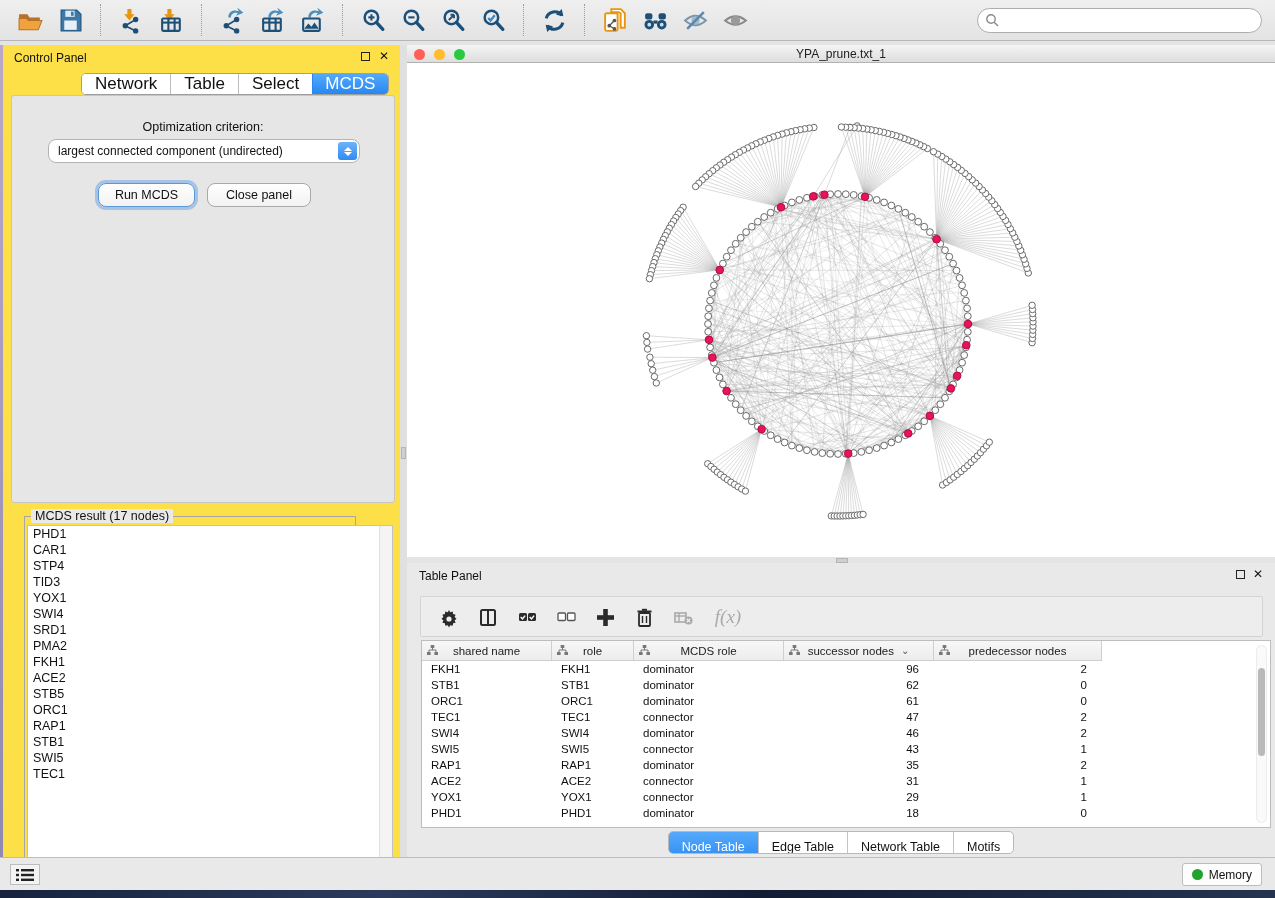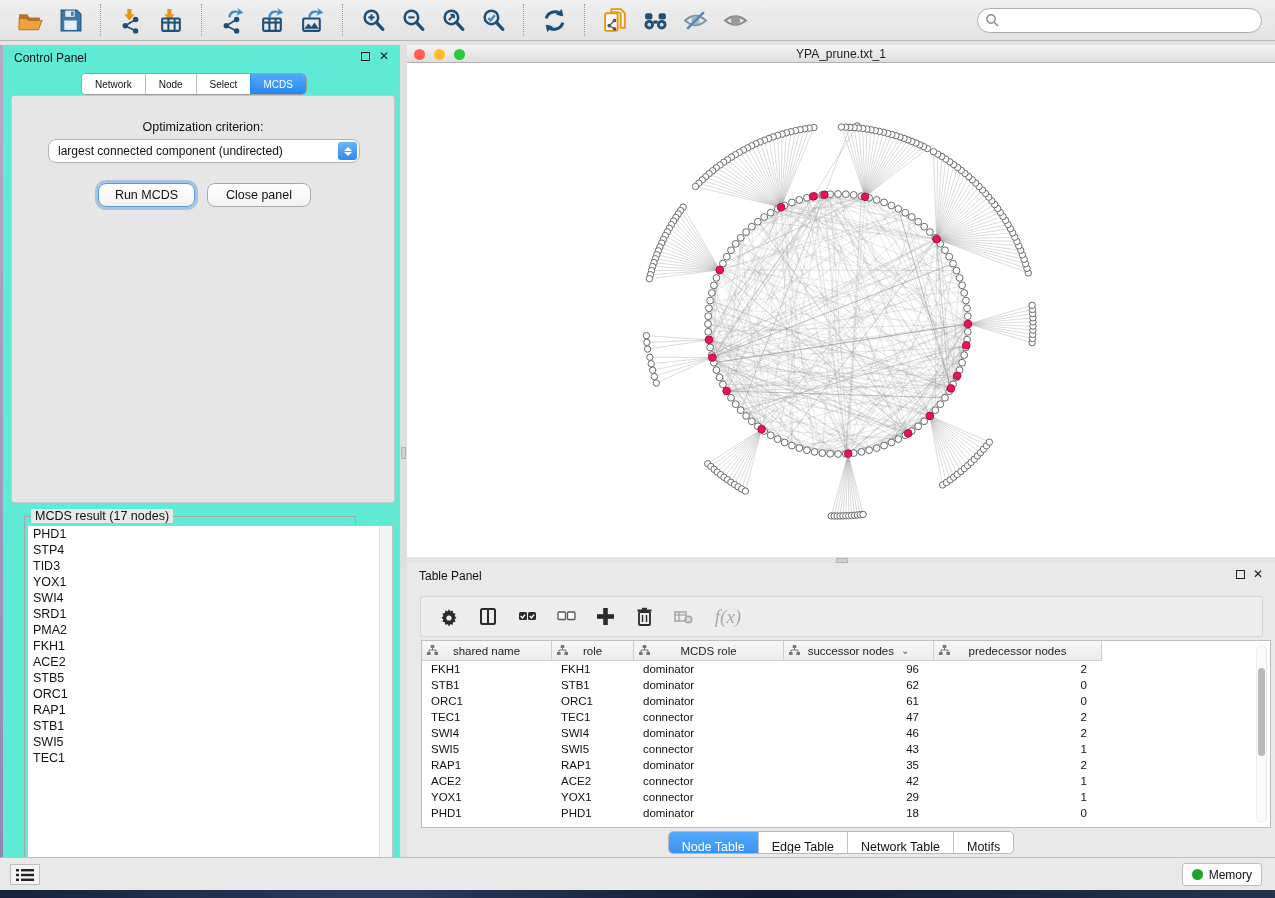--- a/index.html
+++ b/index.html
@@ -18,29 +18,29 @@
     display:flex; align-items:center; }
   .tb-group { display:flex; align-items:center; height:100%; padding:0 10px; }
   .tb-sep { width:0; height:32px; border-left:1px dotted #9a9a9a; }
   .tb-btn { width:40px; height:34px; display:flex; align-items:center; justify-content:center; }
   .tb-btn svg { width:27px; height:27px; }
   #search-wrap { position:absolute; right:13px; top:8px; }
   #search-input { width:285px; height:25px; border:1px solid #adadad; border-radius:13px;
     background:#fff; padding:0 10px 0 26px; font-size:12px; outline:none; }
   #search-icon { position:absolute; left:8px; top:5px; width:14px; height:14px; }
   
-  #control-panel { left:3px; top:45px; width:397px; height:812px; background:#5eead4; }
+  #control-panel { left:3px; top:45px; width:397px; height:812px; background:#fde047; }
   #cp-header { position:absolute; left:0; top:0; width:100%; height:26px; }
   #cp-title { position:absolute; left:11px; top:6px; font-size:12px; color:#111; }
   .win-float { position:absolute; top:7px; width:9px; height:9px; border:1.5px solid #222; }
   .win-close { position:absolute; top:4px; font-size:12px; font-weight:bold; color:#111; }
   #cp-float { right:30px; } #cp-close { right:11px; }
   #cp-tabs { position:absolute; left:78px; top:28px; display:flex; height:22px;
     border:1px solid #9e9e9e; border-radius:5px; overflow:hidden; background:#fff; }
-  .cp-tab { padding:3px 13px; font-size:10px; color:#111; background:#fff;
+  .cp-tab { padding:3px 13px; font-size:17px; color:#111; background:#fff;
     border-left:1px solid #bdbdbd; display:flex; align-items:center; }
   .cp-tab:first-child { border-left:none; }
   .cp-tab.active { background:linear-gradient(#55a9fb,#2688f0); color:#fff; border-left-color:#2688f0;padding-left:12px; }
   #cp-box { position:absolute; left:8px; top:50px; width:384px; height:408px;
     background:#e6e6e6; border:1px solid #c6c6c6; border-radius:3px; }
   #crit-label { position:absolute; left:0; top:24px; width:100%; text-align:center;
     font-size:12.5px; color:#111; }
   #crit-select { position:absolute; left:36px; top:43px; width:312px; height:24px;
     background:#fff; border:1px solid #b3b3b3; border-radius:8px; display:flex; align-items:center; }
   #crit-value { padding-left:9px; font-size:12px; color:#111; white-space:nowrap; }
@@ -77,21 +77,21 @@
   #v-divider { left:400px; top:45px; width:7px; height:812px; background:#e0e0e0; }
   #v-handle { left:401px; top:447px; width:5px; height:12px; background:#cfcfcf; border:1px solid #b5b5b5; }
   #h-handle { left:836px; top:558px; width:12px; height:5px; background:#cfcfcf; border:1px solid #b5b5b5; }
   
   #table-panel { left:407px; top:563px; width:868px; height:294px; background:#e9e9e9; }
   #tp-title { position:absolute; left:12px; top:6px; font-size:12px; color:#111; }
   #tp-float { right:30px; } #tp-close { right:12px; }
   #tp-toolbar { position:absolute; left:13px; top:33px; width:843px; height:41px;
     background:#ededed; border:1px solid #d4d4d4; border-radius:2px;
     display:flex; align-items:center; gap:17px; padding-left:17px; }
-  .tp-icon { width:22px; height:22px; display:flex; align-items:flex-start; justify-content:center; }
+  .tp-icon { width:22px; height:22px; display:flex; align-items:flex-end; justify-content:center; }
   #fx-label { font-family:"Liberation Serif","DejaVu Serif",serif; font-style:italic;
     font-size:19px; color:#a9a9a9; }
   #table-wrap { position:absolute; left:14px; top:77px; width:850px; height:188px;
     background:#fff; border:1px solid #bdbdbd; }
   #table-header { display:grid; grid-template-columns:130px 82px 150px 150px 168px; height:20px;
     background:linear-gradient(#f7f7f7,#ededed); border-bottom:1px solid #cfcfcf; width:680px; }
   .th { display:flex; align-items:center; justify-content:center; gap:5px;
     border-right:1px solid #cfcfcf; font-size:11.5px; color:#222; position:relative; }
   .th svg.colicon { width:11px; height:11px; position:absolute; left:5px; }
   .th .sort { font-size:10px; color:#555; margin-left:2px; }
@@ -285,40 +285,41 @@
 </div>
 
 <div class="abs" id="control-panel">
   <div id="cp-header">
     <span id="cp-title">Control Panel</span>
     <span class="win-float" id="cp-float"></span>
     <span class="win-close" id="cp-close">✕</span>
   </div>
   <div id="cp-tabs">
       <div class="cp-tab">Network</div>
-      <div class="cp-tab">Node</div>
+      <div class="cp-tab">Table</div>
       <div class="cp-tab">Select</div>
       <div class="cp-tab active">MCDS</div>
     </div>
   <div id="cp-box">
     <div id="crit-label">Optimization criterion:</div>
     <div id="crit-select">
       <span id="crit-value">largest connected component (undirected)</span>
       <span id="crit-stepper">
         <span class="stp-up"></span>
           <span class="stp-dn"></span>
       </span>
     </div>
     <div class="btn" id="run-btn">Run MCDS</div>
     <div class="btn" id="close-btn">Close panel</div>
     <div id="mcds-fieldset">
       <span id="mcds-legend">MCDS result (17 nodes)</span>
       <div id="mcds-list">
 
       <div class="mcds-item">PHD1</div>
+          <div class="mcds-item">CAR1</div>
           <div class="mcds-item">STP4</div>
           <div class="mcds-item">TID3</div>
           <div class="mcds-item">YOX1</div>
           <div class="mcds-item">SWI4</div>
           <div class="mcds-item">SRD1</div>
           <div class="mcds-item">PMA2</div>
           <div class="mcds-item">FKH1</div>
           <div class="mcds-item">ACE2</div>
           <div class="mcds-item">STB5</div>
           <div class="mcds-item">ORC1</div>
@@ -1340,21 +1341,21 @@
           <div class="td">RAP1</div>
           <div class="td">RAP1</div>
           <div class="td">dominator</div>
           <div class="td num">35</div>
           <div class="td num">2</div>
         </div>
         <div class="tr">
           <div class="td">ACE2</div>
           <div class="td">ACE2</div>
           <div class="td">connector</div>
-          <div class="td num">42</div>
+          <div class="td num">31</div>
           <div class="td num">1</div>
         </div>
         <div class="tr">
           <div class="td">YOX1</div>
           <div class="td">YOX1</div>
           <div class="td">connector</div>
           <div class="td num">29</div>
           <div class="td num">1</div>
         </div>
         <div class="tr">

